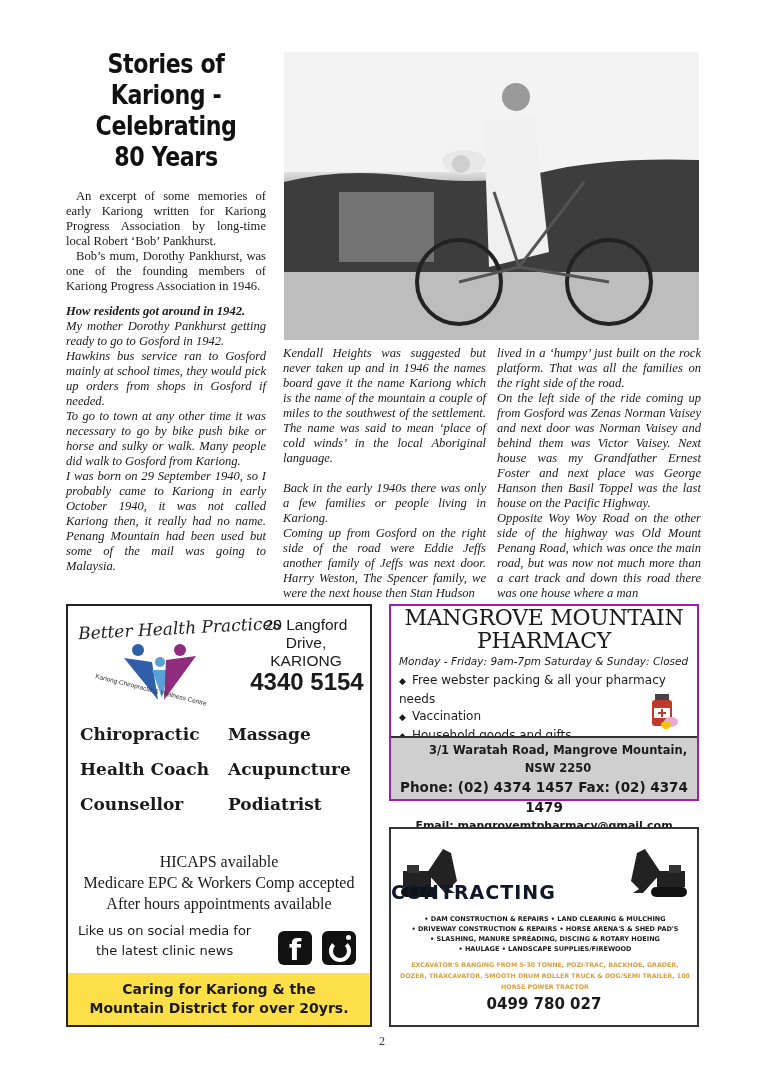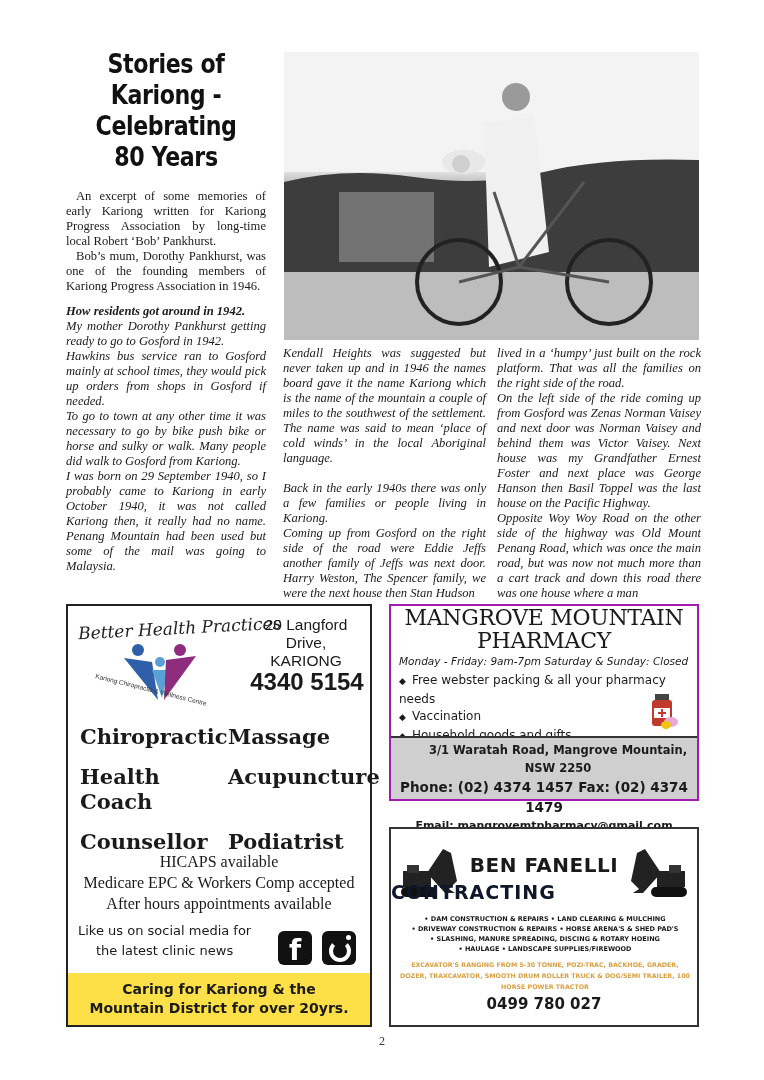--- a/index.html
+++ b/index.html
@@ -22,21 +22,21 @@
   .photo { left:284px; top:52px; width:415px; height:288px; background:linear-gradient(#f4f4f4 0%, #eeeeee 40%, #6e6e6e 55%, #4a4a4a 75%, #9a9a9a 90%, #c9c9c9 100%); overflow:hidden; }
   .photo svg { width:100%; height:100%; display:block; }
 
   
   .bh { left:66px; top:604px; width:306px; height:423px; border:2px solid #222; box-sizing:border-box; background:#fff; }
   .bh-logo-text { position:absolute; left:10px; top:12px; font-family:"DejaVu Serif", serif; font-style:italic; font-size:17px; transform:rotate(-3deg); color:#222; }
   .bh-logo { position:absolute; left:52px; top:36px; width:80px; height:60px; }
   .bh-logo-sub { position:absolute; left:26px; top:80px; font-family:"Liberation Sans", sans-serif; font-size:6.5px; transform:rotate(14deg); color:#333; }
   .bh-addr { position:absolute; left:178px; top:10px; width:120px; text-align:center; font-family:"Liberation Sans", sans-serif; font-size:15.5px; line-height:18px; }
   .bh-phone { position:absolute; left:176px; top:62px; width:126px; text-align:center; font-family:"Liberation Sans", sans-serif; font-weight:bold; font-size:24px; }
-  .bh-services { position:absolute; left:12px; top:118px; width:290px; display:grid; grid-template-columns:148px 140px; row-gap:15px; font-family:"DejaVu Serif", serif; font-weight:bold; font-size:21px; }
+  .bh-services { position:absolute; left:12px; top:118px; width:290px; display:grid; grid-template-columns:148px 140px; row-gap:15px; font-family:"DejaVu Serif", serif; font-weight:bold; font-size:17px; }
   .bh-info { position:absolute; left:0; top:245px; width:100%; text-align:center; font-family:"Liberation Serif", serif; font-size:16px; line-height:21px; }
   .bh-social { position:absolute; left:10px; top:315px; font-family:"DejaVu Sans", sans-serif; font-size:13px; line-height:20px;text-align:center; }
   .bh-fb { position:absolute; left:210px; top:325px; width:34px; height:34px; background:#111; border-radius:6px; color:#fff; font-family:"DejaVu Sans", sans-serif; font-weight:bold; font-size:28px; line-height:40px; text-align:center; }
   .bh-ig { position:absolute; left:254px; top:325px; width:34px; height:34px; background:#111; border-radius:6px; }
   .bh-ig i { position:absolute; left:7px; top:9px; width:14px; height:14px; border:4px solid #fff; border-radius:50%; border-top-color:transparent; }
   .bh-ig b { position:absolute; right:5px; top:4px; width:5px; height:5px; background:#fff; border-radius:50%; }
   .bh-foot { position:absolute; left:0; bottom:0; width:100%; height:52px; background:#fde047; text-align:center; font-family:"DejaVu Sans", sans-serif; font-weight:bold; font-size:14px; line-height:19px; padding-top:7px; box-sizing:border-box; }
 
   
   .ph { left:389px; top:604px; width:310px; height:197px; border:2px solid #a21caf; box-sizing:border-box; background:#fff; }
@@ -187,21 +187,20 @@
     <rect x="4" y="24" width="28" height="16" fill="#222"></rect>
     <rect x="8" y="18" width="12" height="8" fill="#333"></rect>
     <path d="M28 26 L44 2 L52 6 L58 34 L50 42 L56 46 L46 46 Z" fill="#222"></path>
   </svg>
   <svg class="bf-ex r" viewBox="0 0 64 52">
     <rect x="2" y="40" width="36" height="10" rx="5" fill="#111"></rect>
     <rect x="4" y="24" width="28" height="16" fill="#222"></rect>
     <rect x="8" y="18" width="12" height="8" fill="#333"></rect>
     <path d="M28 26 L44 2 L52 6 L58 34 L50 42 L56 46 L46 46 Z" fill="#222"></path>
   </svg>
-  <div class="bf-name">BEN FANELLI</div>
   <div class="bf-sub">CONTRACTING</div>
   <div class="bf-list">
     <div>•  DAM CONSTRUCTION &amp; REPAIRS   •  LAND CLEARING &amp; MULCHING</div>
     <div>•  DRIVEWAY CONSTRUCTION &amp; REPAIRS •  HORSE ARENA'S &amp; SHED PAD'S</div>
     <div>•  SLASHING, MANURE SPREADING, DISCING &amp; ROTARY HOEING</div>
     <div>•  HAULAGE   •  LANDSCAPE SUPPLIES/FIREWOOD</div>
   </div>
   <div class="bf-note">EXCAVATOR'S RANGING FROM 5-30 TONNE, POZI-TRAC, BACKHOE, GRADER, DOZER, TRAXCAVATOR, SMOOTH DRUM ROLLER TRUCK &amp; DOG/SEMI TRAILER, 100 HORSE POWER TRACTOR</div>
   <div class="bf-phone">0499 780 027</div>
 </div>

